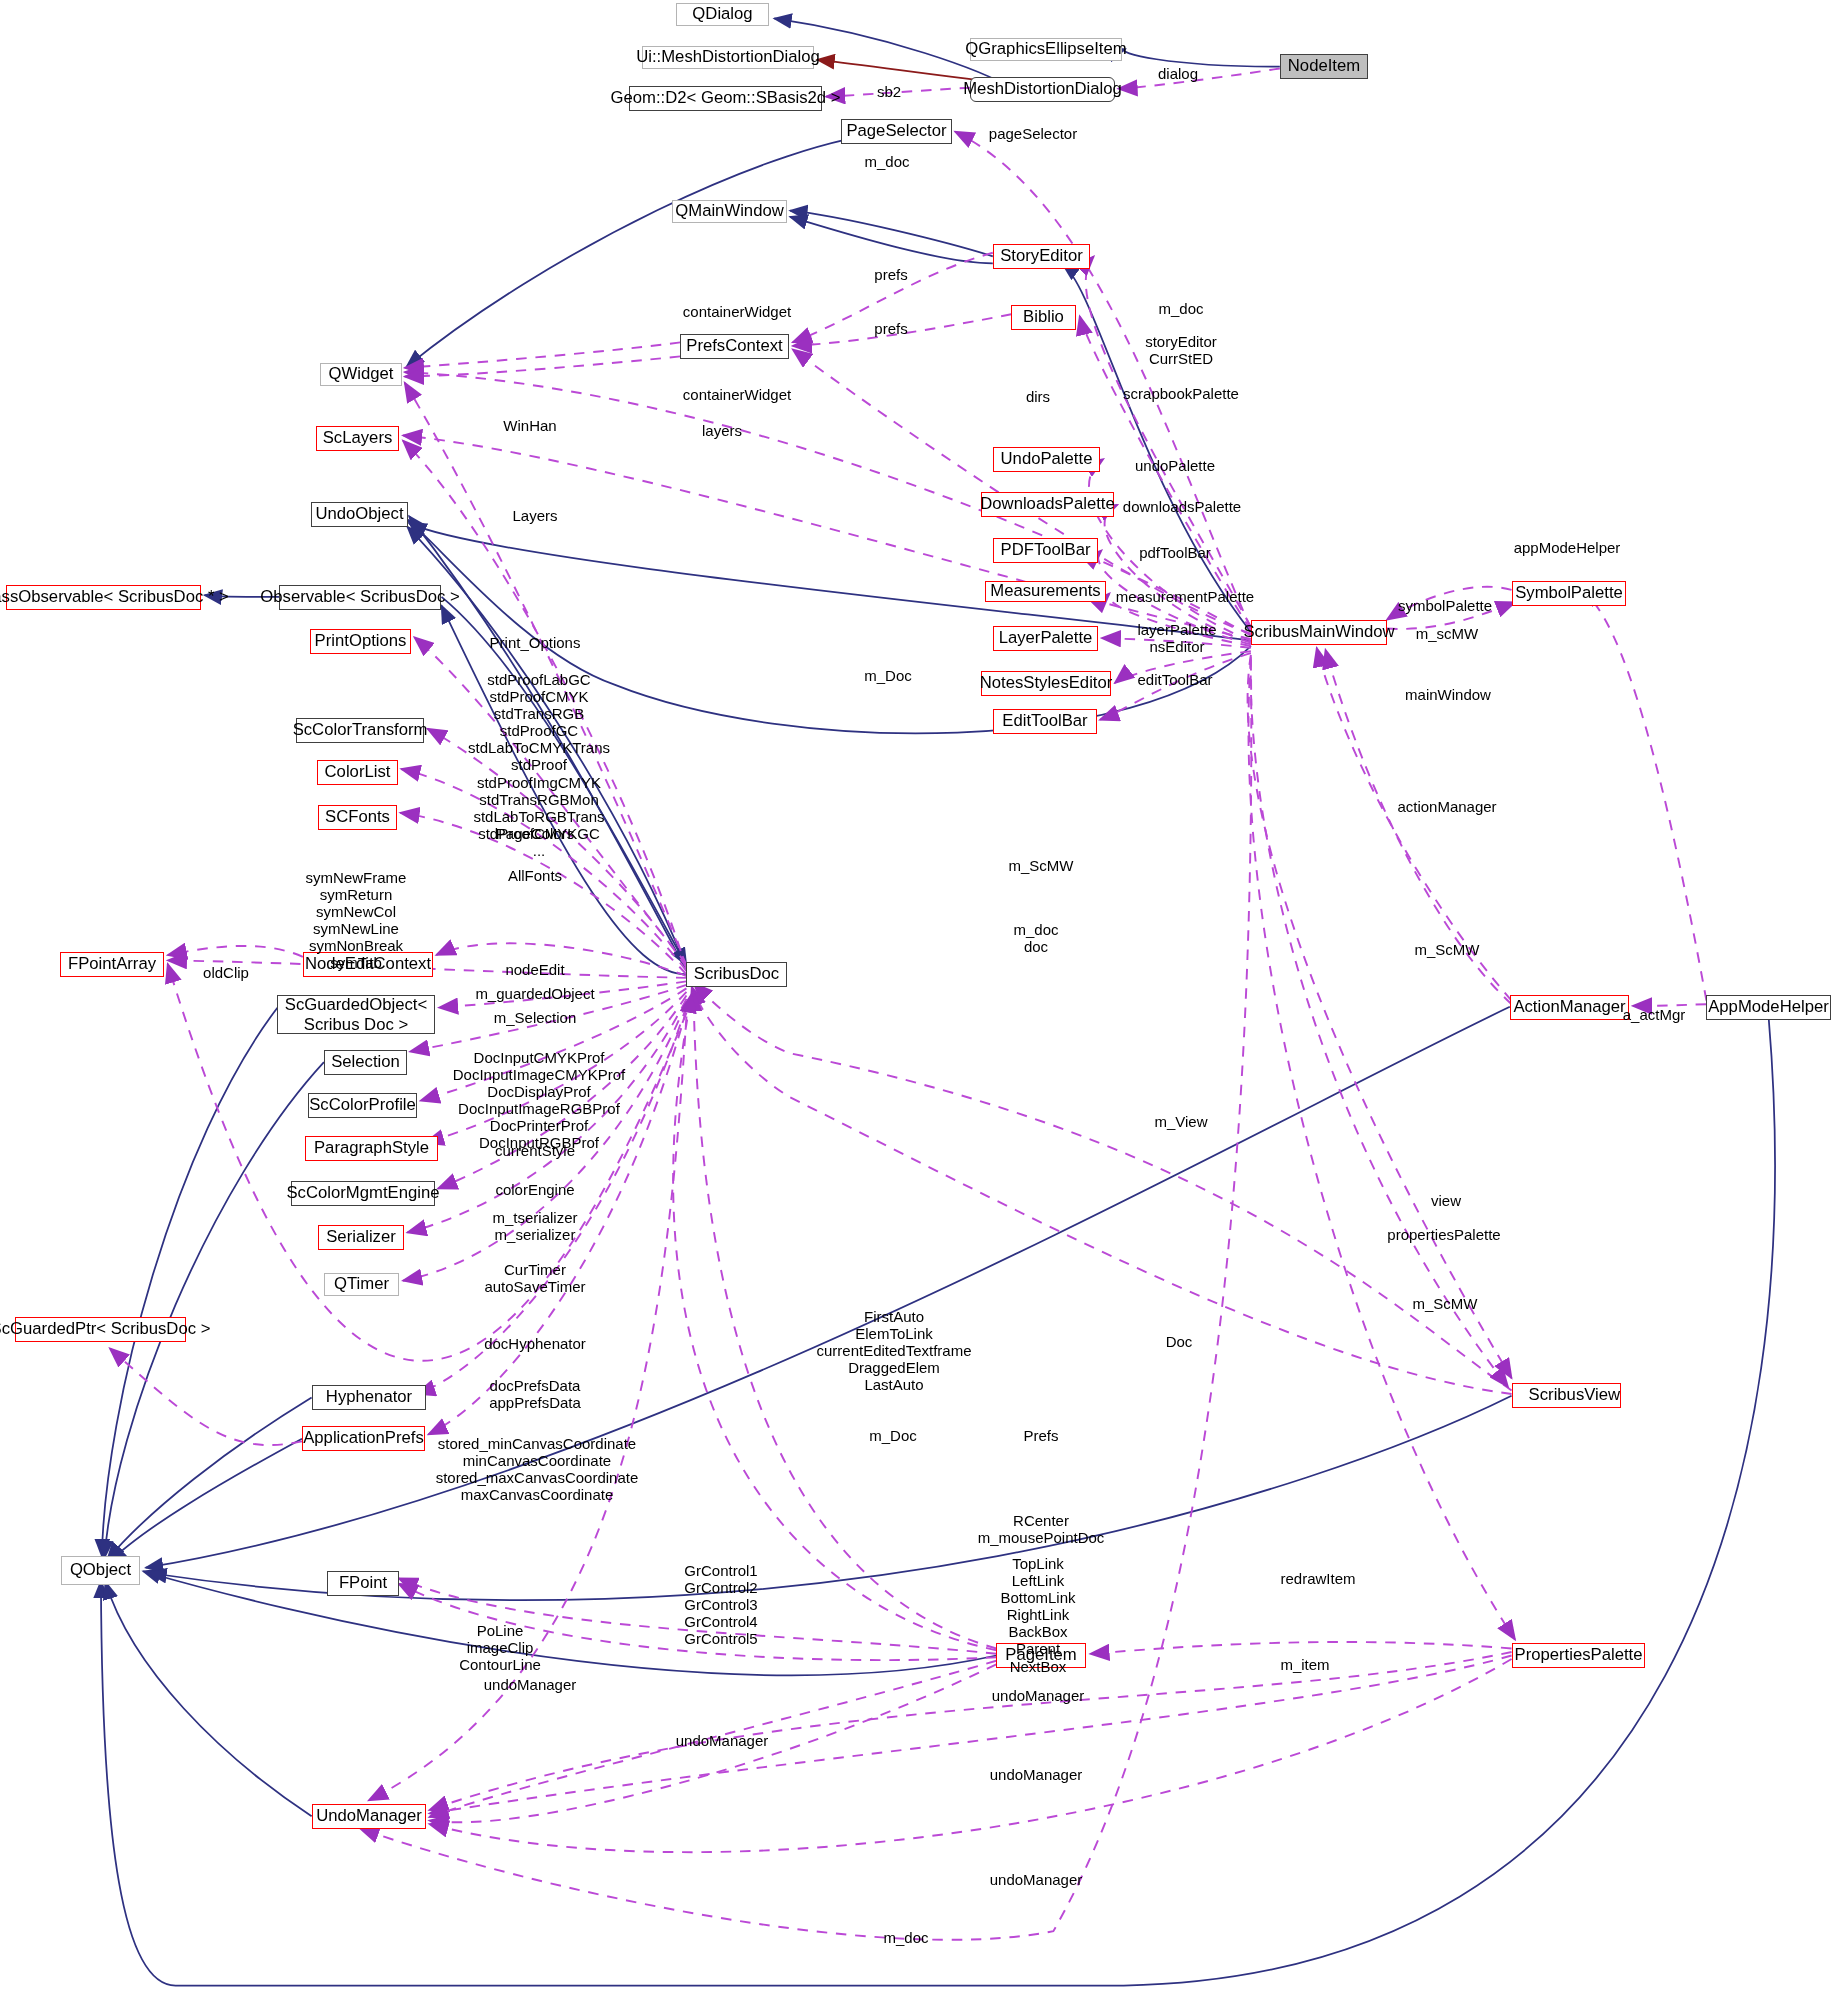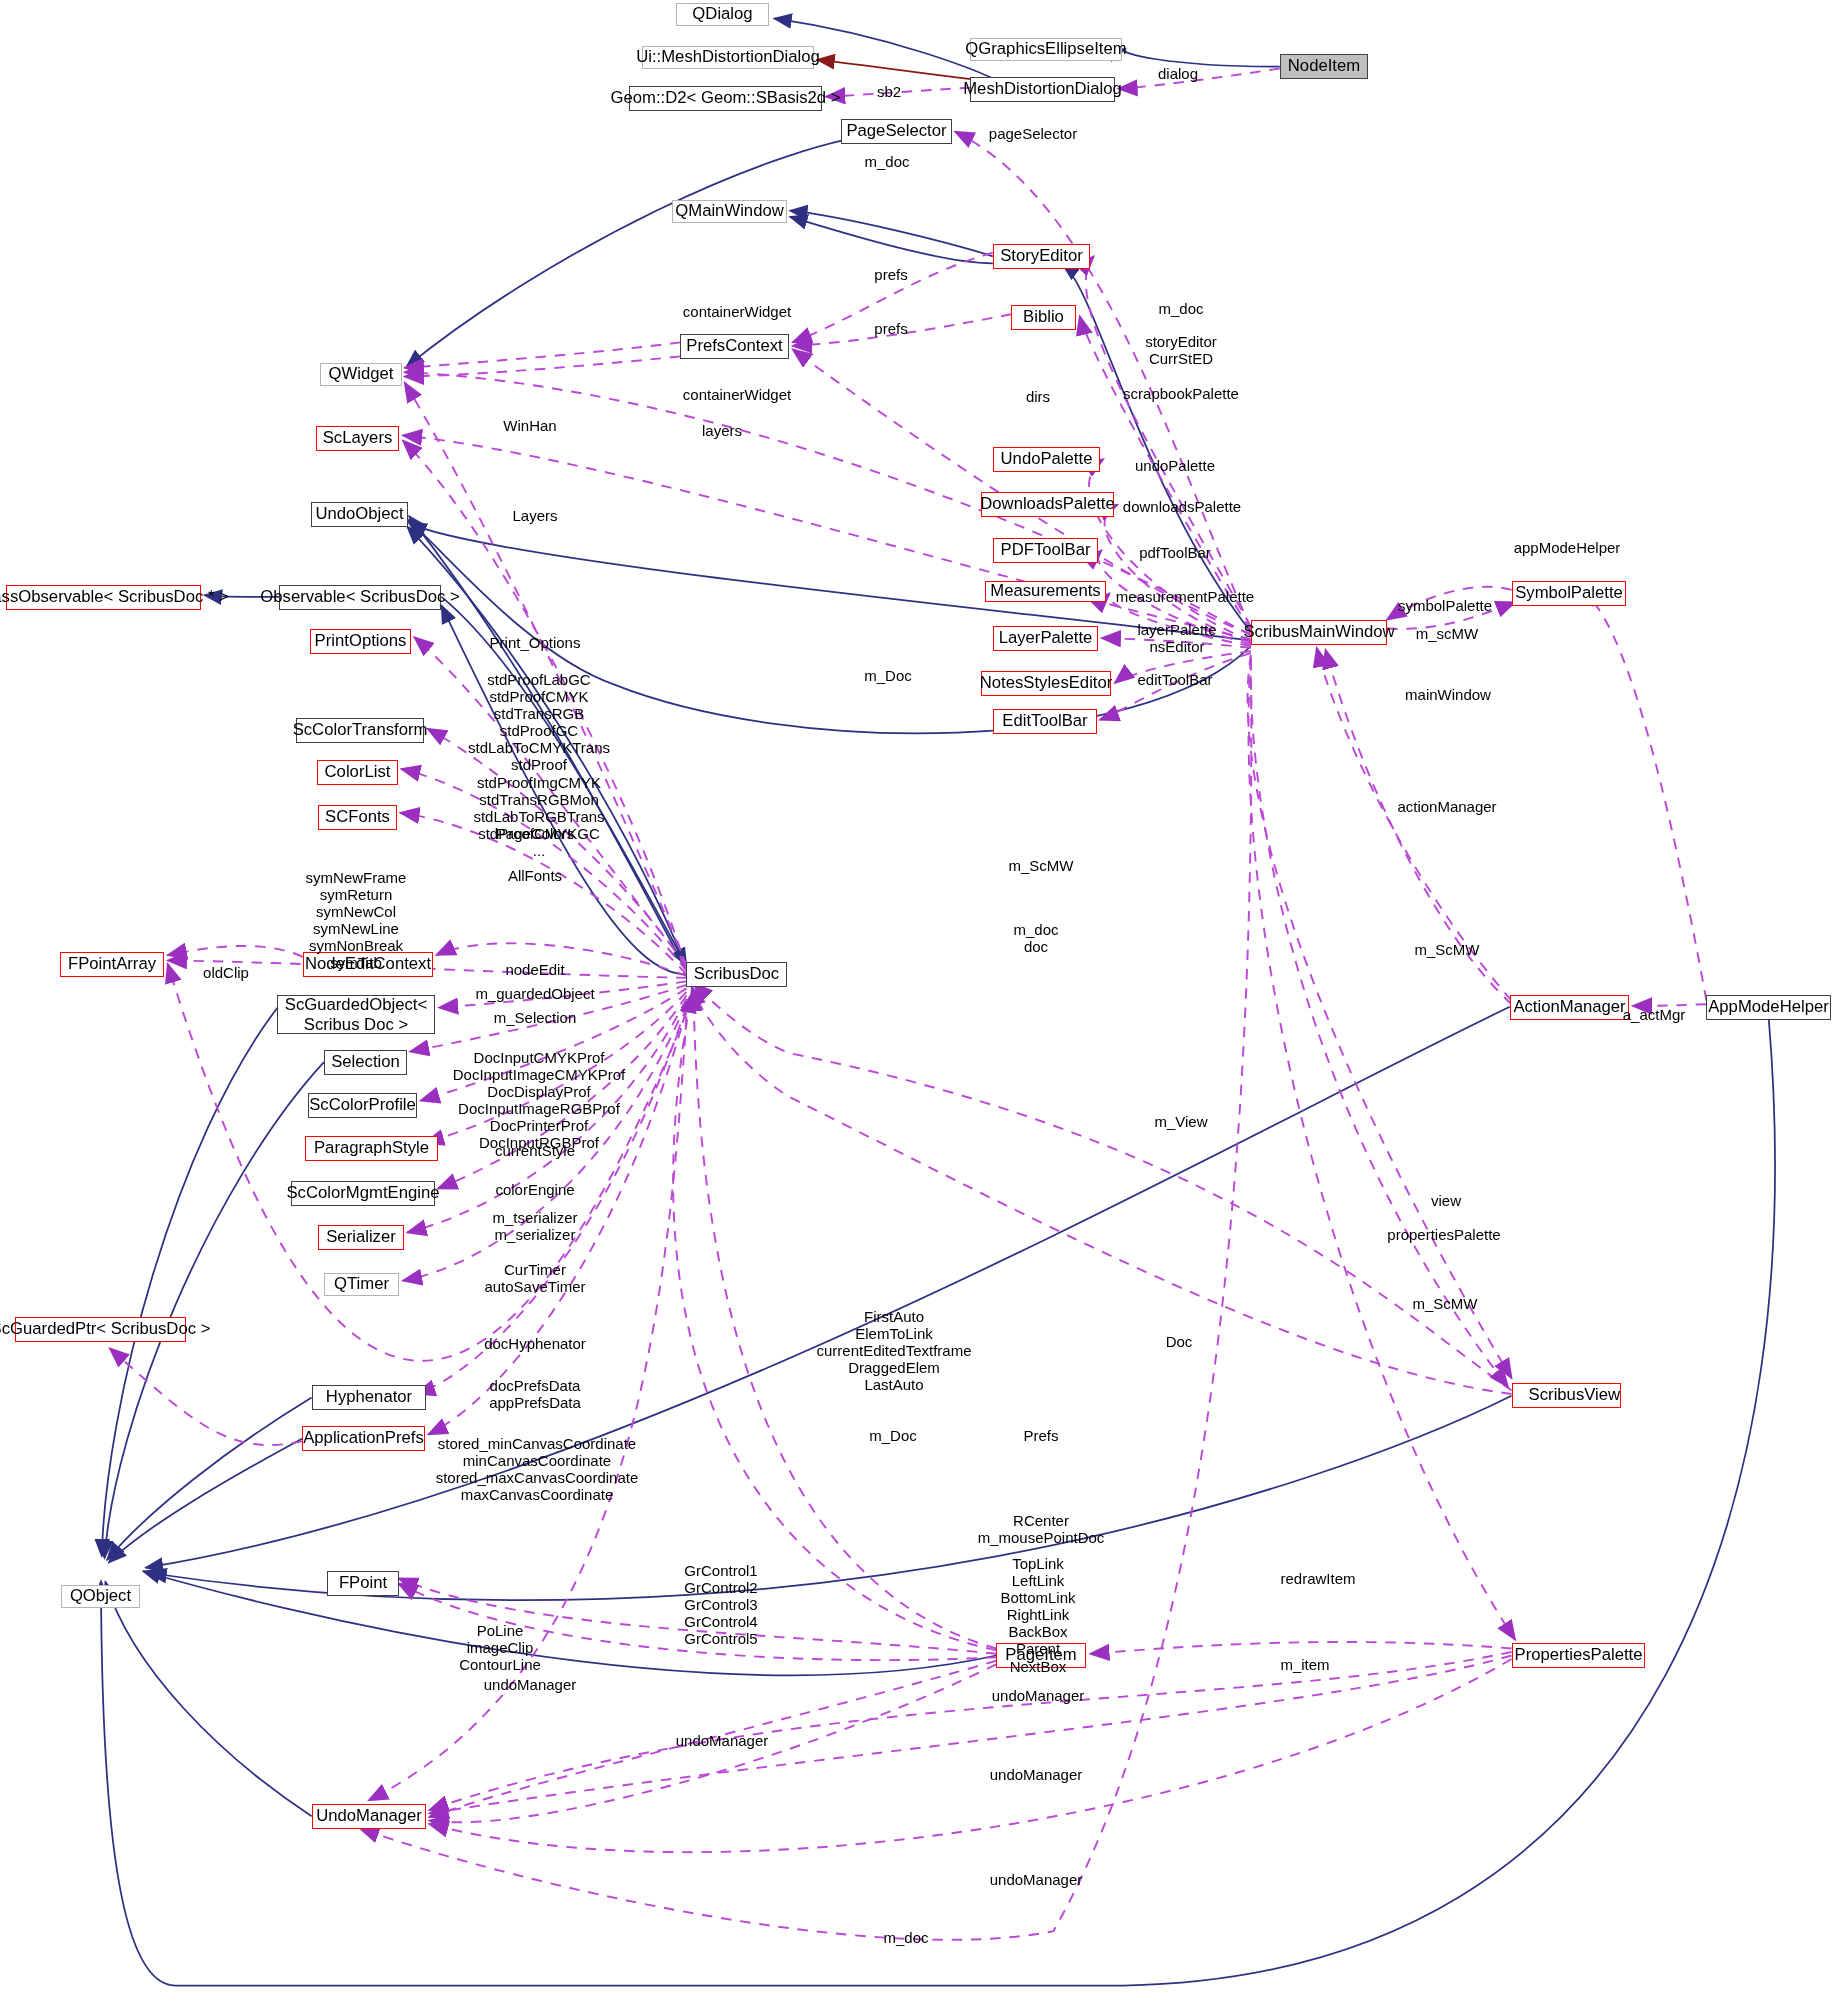--- a/index.html
+++ b/index.html
@@ -146,21 +146,21 @@
       <path d="M1425,752 C1430,1200 1400,1850 1200,2200 C1000,2240 600,2150 410,2083"></path>
     </g>
   </svg>
 
   <div id="node-host">
       <div class="node grey-b" style="left: 676px; top: 2.6px; width: 93px; height: 23px;">QDialog</div>
       <div class="node grey-b" style="left: 642px; top: 46px; width: 172px; height: 23px;">Ui::MeshDistortionDialog</div>
       <div class="node black-b" style="left: 629px; top: 86px; width: 193px; height: 24.6px;">Geom::D2&lt; Geom::SBasis2d &gt;</div>
       <div class="node grey-b" style="left: 970px; top: 38px; width: 152px; height: 23px;">QGraphicsEllipseItem</div>
       <div class="node current" style="left: 1280px; top: 54px; width: 88px; height: 24.6px;">NodeItem</div>
-      <div class="node black-b" style="left: 970px; top: 77px; width: 145px; height: 24.6px;">MeshDistortionDialog</div>
+      <div class="node black-b" style="left: 970px; top: 77px; width: 145px; height: 24.6px; border-radius: 6px;">MeshDistortionDialog</div>
       <div class="node black-b" style="left: 841px; top: 119px; width: 111px; height: 24.6px;">PageSelector</div>
       <div class="node grey-b" style="left: 672px; top: 200px; width: 115px; height: 23px;">QMainWindow</div>
       <div class="node red-b" style="left: 993px; top: 244px; width: 97px; height: 24.6px;">StoryEditor</div>
       <div class="node red-b" style="left: 1011px; top: 305px; width: 65px; height: 24.6px;">Biblio</div>
       <div class="node black-b" style="left: 680px; top: 334px; width: 109px; height: 24.6px;">PrefsContext</div>
       <div class="node grey-b" style="left: 320px; top: 363px; width: 82px; height: 23px;">QWidget</div>
       <div class="node red-b" style="left: 316px; top: 426px; width: 83px; height: 24.6px;">ScLayers</div>
       <div class="node black-b" style="left: 311px; top: 502px; width: 97px; height: 24.6px;">UndoObject</div>
       <div class="node red-b" style="left: 993px; top: 447px; width: 107px; height: 24.6px;">UndoPalette</div>
       <div class="node red-b" style="left: 981px; top: 492px; width: 133px; height: 24.6px;">DownloadsPalette</div>
@@ -187,21 +187,21 @@
       <div class="node black-b" style="left: 1706px; top: 995px; width: 125px; height: 24.6px;">AppModeHelper</div>
       <div class="node black-b" style="left: 308px; top: 1093px; width: 109px; height: 24.6px;">ScColorProfile</div>
       <div class="node red-b" style="left: 305px; top: 1136px; width: 133px; height: 24.6px;">ParagraphStyle</div>
       <div class="node black-b" style="left: 291px; top: 1181px; width: 144px; height: 24.6px;">ScColorMgmtEngine</div>
       <div class="node red-b" style="left: 318px; top: 1225px; width: 86px; height: 24.6px;">Serializer</div>
       <div class="node grey-b" style="left: 324px; top: 1273px; width: 75px; height: 23px;">QTimer</div>
       <div class="node red-b" style="left: 15px; top: 1317px; width: 171px; height: 24.6px;">ScGuardedPtr&lt; ScribusDoc &gt;</div>
       <div class="node black-b" style="left: 312px; top: 1385px; width: 114px; height: 24.6px;">Hyphenator</div>
       <div class="node red-b" style="left: 302px; top: 1426px; width: 123px; height: 24.6px;">ApplicationPrefs</div>
       <div class="node red-b" style="left: 1512px; top: 1383px; width: 109px; height: 24.6px; padding-left: 21px;">ScribusView</div>
-      <div class="node grey-b" style="left: 61px; top: 1556px; width: 79px; height: 23px; margin-top: 29px;">QObject</div>
+      <div class="node grey-b" style="left: 61px; top: 1556px; width: 79px; height: 29px;">QObject</div>
       <div class="node black-b" style="left: 327px; top: 1571px; width: 72px; height: 24.6px;">FPoint</div>
       <div class="node red-b" style="left: 996px; top: 1643px; width: 90px; height: 24.6px;">PageItem</div>
       <div class="node red-b" style="left: 1512px; top: 1643px; width: 133px; height: 24.6px;">PropertiesPalette</div>
       <div class="node red-b" style="left: 312px; top: 1804px; width: 114px; height: 24.6px;">UndoManager</div>
     </div>
   <div id="label-host">
       <div class="elabel" style="left: 889px; top: 83px;">sb2</div>
       <div class="elabel" style="left: 1178px; top: 65px;">dialog</div>
       <div class="elabel" style="left: 1033px; top: 125px;">pageSelector</div>
       <div class="elabel" style="left: 887px; top: 153px;">m_doc</div>

